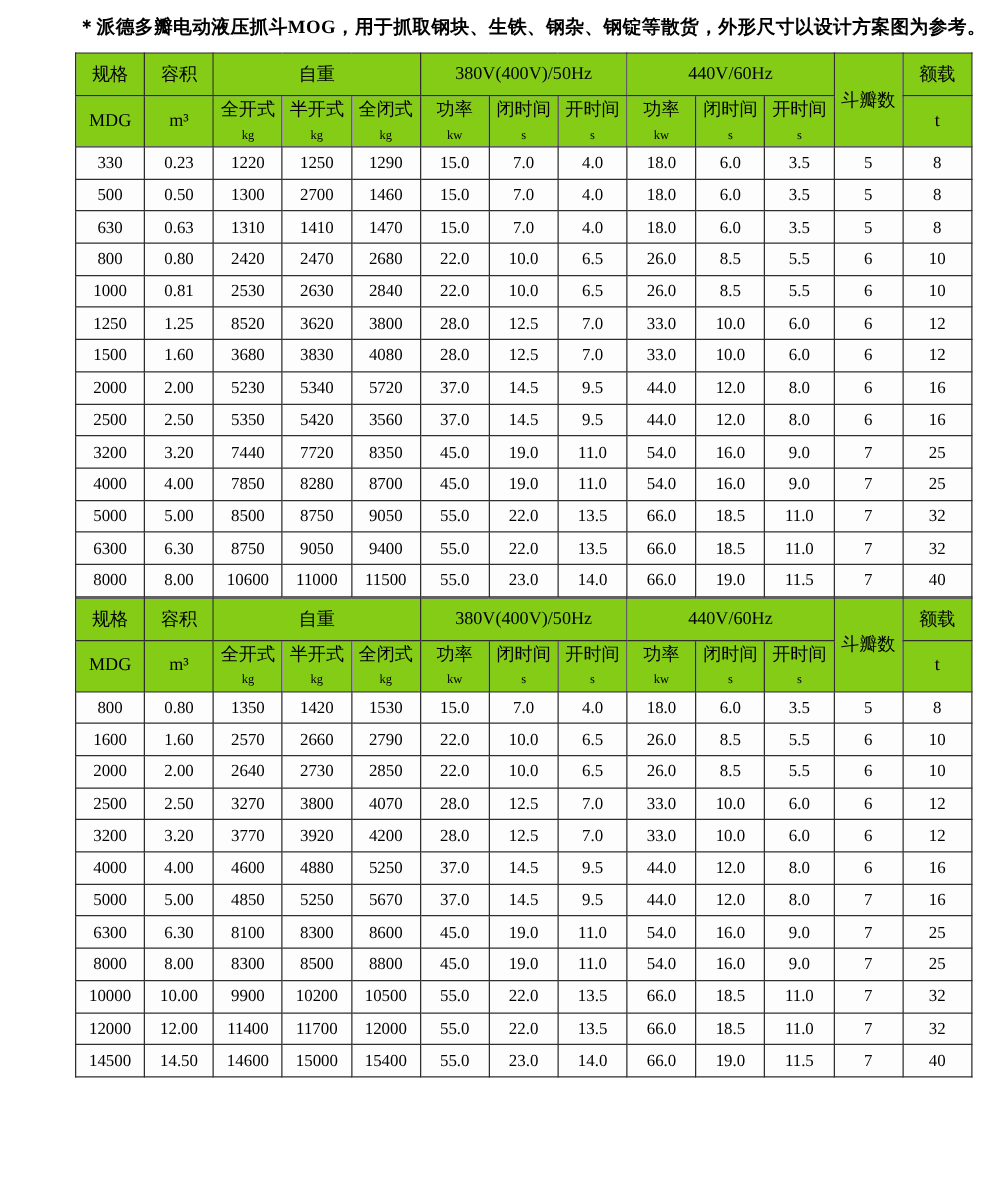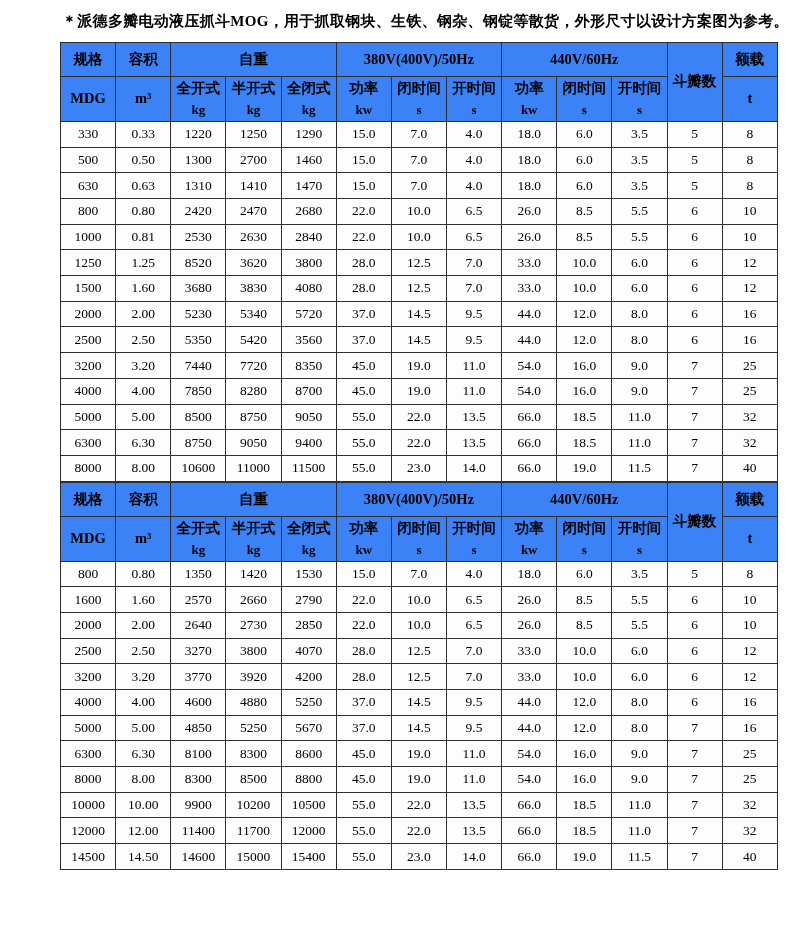--- a/index.html
+++ b/index.html
@@ -29,29 +29,29 @@
 
   .spec-table th, .spec-table td {
     border: 1px solid #2e2e2e;
     text-align: center;
     vertical-align: middle;
     padding: 0;
     overflow: hidden;
   }
 
   .spec-table thead th {
-    background: #3b82f6;
-    font-weight: bold;
+    background: #84cc16;
+    font-weight: normal;
     font-size: 14.5px;
   }
   .spec-table thead tr.hrow1 { height: 34px; }
   .spec-table thead tr.hrow2 { height: 41px; }
 
   .two-line .line { display: block; line-height: 1.6; }
-  .unit-line { font-size: 13px; }
+  .unit-line { font-size: 10px; }
 
   .spec-table tbody tr { height: 25.7px; }
   .spec-table tbody td {
     font-size: 13.5px;
     background: #fdfdfd;
   }
 </style>
 </head>
 <body>
 
@@ -123,21 +123,21 @@
         <th class="two-line">
           <span class="line">开时间</span>
           <span class="line unit-line">s</span>
         </th>
         <th>t</th>
       </tr>
     </thead>
     <tbody>
         <tr>
           <td>330</td>
-          <td>0.33</td>
+          <td>0.23</td>
           <td>1220</td>
           <td>1250</td>
           <td>1290</td>
           <td>15.0</td>
           <td>7.0</td>
           <td>4.0</td>
           <td>18.0</td>
           <td>6.0</td>
           <td>3.5</td>
           <td>5</td>

